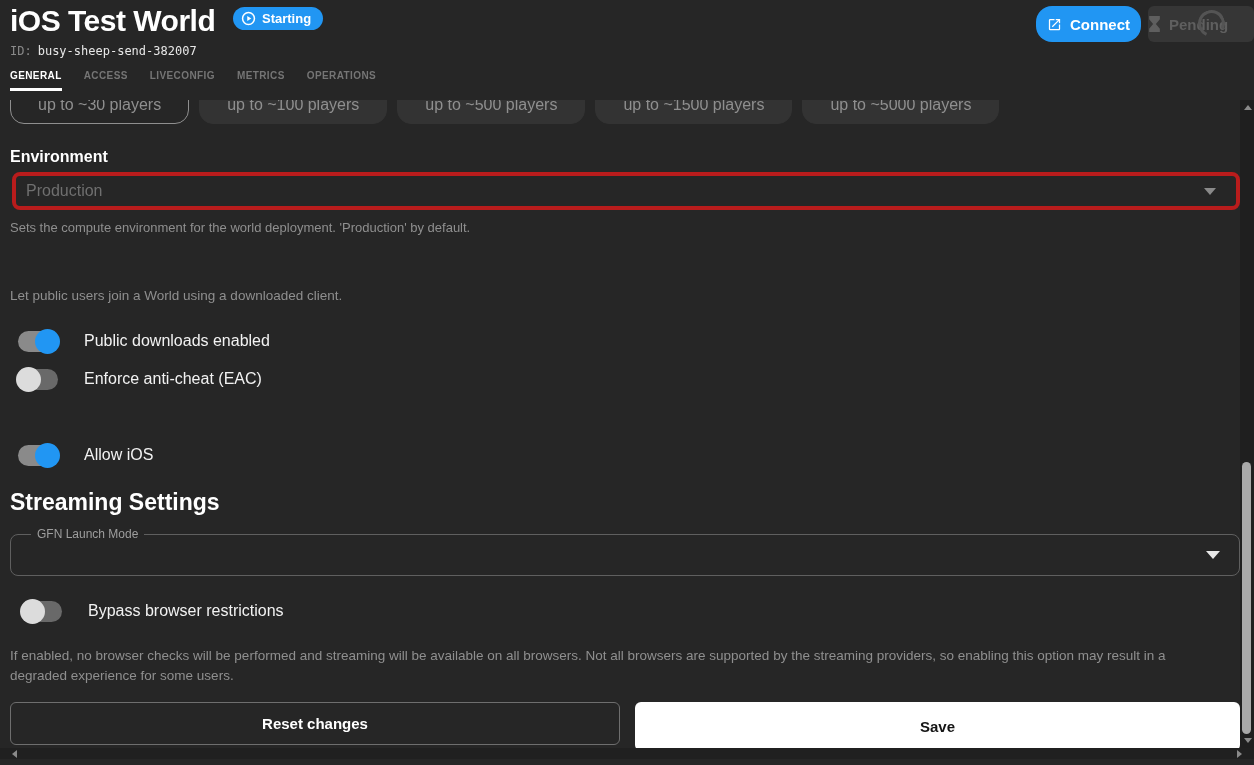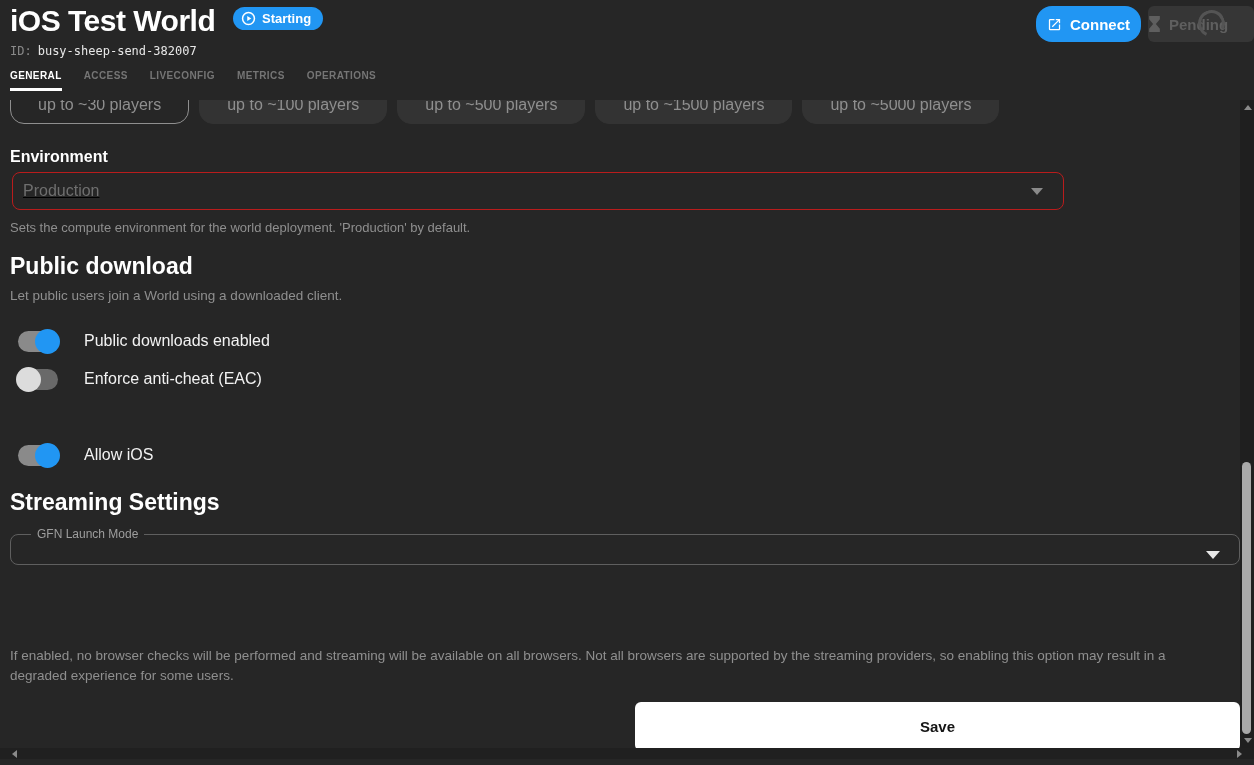--- a/index.html
+++ b/index.html
@@ -33,43 +33,43 @@
              border:3px solid #545454; border-bottom-color:transparent; transform:rotate(-20deg); }
 
   
   .chips { position:absolute; left:10px; top:86px; display:flex; gap:10px; z-index:1; }
   .chip { height:38px; line-height:36px; padding:0 27px; border-radius:14px; background:#333333;
           color:#8f8f8f; font-size:16px; border:1px solid #333333; white-space:nowrap; cursor:pointer; }
   .chip[data-selected="true"] { background:transparent; border-color:#8f8f8f; }
 
   
   .env-label { position:absolute; left:10px; top:148px; font-size:16px; font-weight:700; color:#fff; }
-  .env-select { position:absolute; left:12px; top:172px; width:1052px; height:38px; border:1px solid #b91c1c;
+  .env-select { position:absolute; left:12px; top:172px; width:1228px; height:38px; border:4px solid #b91c1c;
                 border-radius:8px; display:flex; align-items:center; justify-content:space-between;
-                padding:0 20px 0 10px;text-decoration:underline; }
+                padding:0 20px 0 10px; }
   .env-select .value { color:#6f6f6f; font-size:16px; }
   .caret-sm { width:0; height:0; border-left:6px solid transparent; border-right:6px solid transparent;
               border-top:7px solid #8a8a8a; }
   .env-helper { position:absolute; left:10px; top:220px; font-size:13px; color:#8f8f8f; }
 
   
   .h2 { position:absolute; left:10px; font-size:23px; font-weight:700; color:#fff; }
   .sub { position:absolute; left:10px; font-size:13.5px; color:#8f8f8f; }
 
   
   .toggle-row { position:absolute; left:18px; display:flex; align-items:center; gap:26px; height:26px; }
   .switch { position:relative; width:40px; height:21px; flex:0 0 auto; cursor:pointer; }
   .switch .track { position:absolute; left:0; top:0; width:40px; height:21px; border-radius:11px; background:#696969; }
   .switch[data-on="true"] .track { background:#8a8a8a; }
   .switch .thumb { position:absolute; top:-2px; left:-2px; width:25px; height:25px; border-radius:50%; background:#dcdcdc; }
   .switch[data-on="true"] .thumb { left:17px; background:#2196f3; }
   .toggle-label { font-size:16px; color:#f2f2f2; }
 
   
-  .gfn-box { position:absolute; left:10px; top:534px; width:1230px; height:31px; border:1px solid #5f5f5f;
+  .gfn-box { position:absolute; left:10px; top:534px; width:1230px; height:42px; border:1px solid #5f5f5f;
              border-radius:8px; }
   .gfn-legend { position:absolute; left:20px; top:-8px; background:#262626; padding:0 6px;
                 font-size:12px; color:#9e9e9e; }
   .gfn-value { position:absolute; left:13px; top:0; line-height:39px; font-size:16px; color:#fafafa; }
   .gfn-caret { position:absolute; right:19px; top:16px; width:0; height:0;
                border-left:7px solid transparent; border-right:7px solid transparent; border-top:8px solid #e8e8e8; }
 
   .stream-helper { position:absolute; left:10px; top:646px; width:1190px; font-size:13.5px; line-height:20px; color:#8f8f8f; }
 
   
@@ -140,21 +140,20 @@
     </button>
   </div>
 
   <div class="env-label">Environment</div>
   <div class="env-select">
     <span class="value">Production</span>
     <span class="caret-sm"></span>
   </div>
   <div class="env-helper">Sets the compute environment for the world deployment. 'Production' by default.</div>
 
-  <div class="h2" style="top:253px;">Public download</div>
   <div class="sub" style="top:288px;">Let public users join a World using a downloaded client.</div>
 
   <div class="toggle-row" style="top:366px;">
     <div class="switch" data-on="false">
       <span class="track"></span>
       <span class="thumb"></span>
     </div>
     <span class="toggle-label">Enforce anti-cheat (EAC)</span>
   </div>
   <div class="toggle-row" style="top:328px;">
@@ -172,23 +171,31 @@
     <span class="toggle-label">Allow iOS</span>
   </div>
 
   <div class="h2" style="top:489px;">Streaming Settings</div>
 
   <div class="gfn-box">
     <span class="gfn-legend">GFN Launch Mode</span>
     <span class="gfn-caret"></span>
   </div>
 
+  <div class="toggle-row" style="top:598px; left:22px;">
+    <div class="switch" data-on="false">
+      <span class="track"></span>
+      <span class="thumb"></span>
+    </div>
+    <span class="toggle-label">Bypass browser restrictions</span>
+  </div>
 
   <div class="stream-helper">If enabled, no browser checks will be performed and streaming will be available on all browsers. Not all browsers are supported by the streaming providers, so enabling this option may result in a degraded experience for some users.</div>
 
+  <button class="btn-reset">Reset changes</button>
   <button class="btn-save">Save</button>
 
   <div class="vscroll">
     <span class="arrow-up"></span>
     <span class="thumb"></span>
     <span class="arrow-down"></span>
   </div>
   <div class="hscroll">
     <span class="arrow-left"></span>
     <span class="arrow-right"></span>

